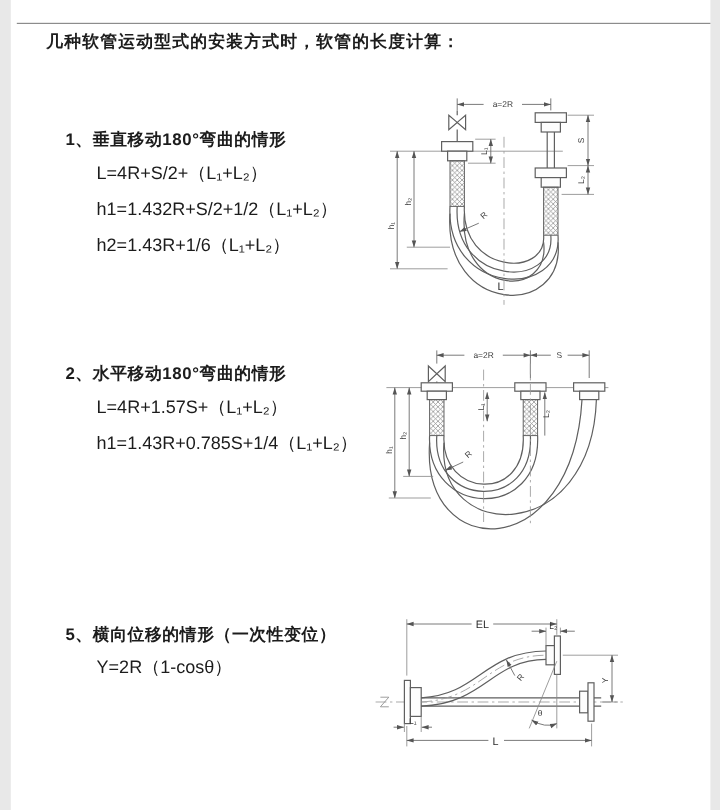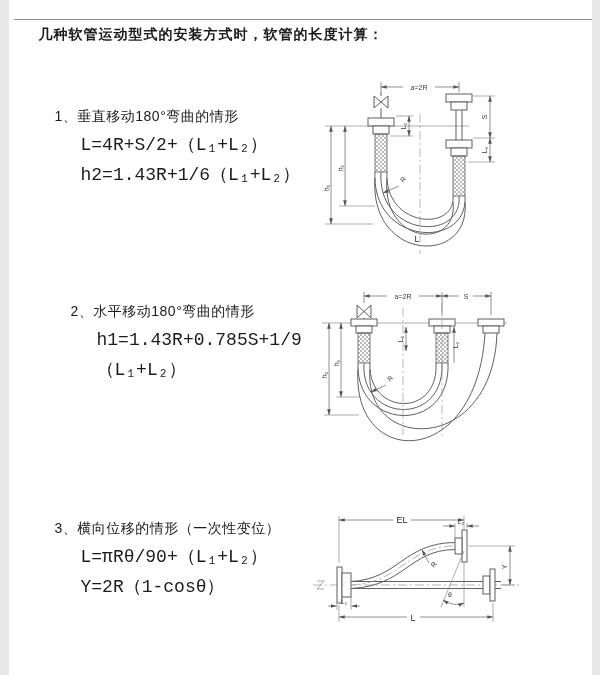--- a/index.html
+++ b/index.html
@@ -4,23 +4,23 @@
 <style>
   html,body{margin:0;padding:0;background:#e8e8e8;}
   .page{
     position:relative;width:583px;height:675px;background:#ffffff;
     font-family:"Liberation Sans","DejaVu Sans",sans-serif;color:#1c1c1c;
     overflow:hidden;margin:0 auto;
   }
   .top-rule{position:absolute;left:5px;top:19px;width:592px;height:1px;background:#8c8c8c;}
   .page-title{position:absolute;left:30px;top:26px;font-size:14px;font-weight:700;letter-spacing:1px;}
   .section{position:absolute;left:46px;width:300px;}
-  .section .heading{font-size:14px;font-weight:400;line-height:20px;letter-spacing:0.5px;margin-bottom:4px;}
-  .formula{font-size:18px;height:30px;line-height:30px;padding-left:26px;font-weight:400;font-family:Liberation Mono, monospace;}
-  #sec1{top:106px;} #sec2{top:301px;margin-left:16px;} #sec3{top:518px;}
+  .section .heading{font-size:14px;font-weight:700;line-height:20px;letter-spacing:0.5px;margin-bottom:4px;}
+  .formula{font-size:15px;height:30px;line-height:30px;padding-left:26px;font-weight:400;}
+  #sec1{top:106px;} #sec2{top:301px;} #sec3{top:518px;}
   .diag{position:absolute;}
   #d1{left:308px;top:66px;} #d2{left:308px;top:283px;} #d3{left:298px;top:503px;}
   svg .ln{stroke:#5f5f5f;stroke-width:1;fill:none;}
   svg .thin{stroke:#8a8a8a;stroke-width:0.7;fill:none;}
   svg .dim{stroke:#6b6b6b;stroke-width:0.75;fill:none;}
   svg .cl{stroke:#9a9a9a;stroke-width:0.7;stroke-dasharray:9 3 2 3;fill:none;}
   svg .fit{fill:#fdfdfd;stroke:#5f5f5f;stroke-width:1;}
   svg .braid{stroke:#5f5f5f;stroke-width:0.8;}
   svg text.dlab{font-family:"Liberation Sans","DejaVu Sans",sans-serif;font-size:7px;fill:#3a3a3a;}
   svg text.mlab{font-family:"Liberation Sans","DejaVu Sans",sans-serif;font-size:9px;fill:#2a2a2a;}
@@ -30,31 +30,32 @@
 
 <div class="page">
 
   <div class="top-rule"></div>
 
   <div class="page-title">几种软管运动型式的安装方式时，软管的长度计算：</div>
 
   <div class="section" id="sec1">
     <div class="heading">1、垂直移动180°弯曲的情形</div>
     <div class="formula">L=4R+S/2+（L₁+L₂）</div>
+    <div class="formula">h1=1.432R+S/2+1/2（L₁+L₂）</div>
     <div class="formula">h2=1.43R+1/6（L₁+L₂）</div>
   </div>
 
   <div class="section" id="sec2">
     <div class="heading">2、水平移动180°弯曲的情形</div>
-    <div class="formula">h1=1.43R+0.785S+1/9（L₁+L₂）</div>
+    <div class="formula">L=4R+1.57S+（L₁+L₂）</div>
+    <div class="formula">h1=1.43R+0.785S+1/4（L₁+L₂）</div>
   </div>
 
   <div class="section" id="sec3">
-    <div class="heading">3、横向位移的情形（一次性变位）</div>
-    <div class="formula">L=πRθ/90+（L₁+L₂）</div>
+    <div class="heading">5、横向位移的情形（一次性变位）</div>
     <div class="formula">Y=2R（1-cosθ）</div>
   </div>
 
   <svg id="d1" class="diag" width="285" height="195" viewBox="0 0 285 195">
     <defs>
       <pattern id="b1" width="4" height="4" patternUnits="userSpaceOnUse">
         <path d="M0,0 L4,4 M4,0 L0,4" stroke="#8a8a8a" stroke-width="0.6"></path>
       </pattern>
       <marker id="a1" viewBox="0 0 8 6" markerWidth="7" markerHeight="5" refX="6.8" refY="3" orient="auto-start-reverse" markerUnits="userSpaceOnUse">
         <path d="M0,0.8 L7,3 L0,5.2 Z" fill="#555"></path>

